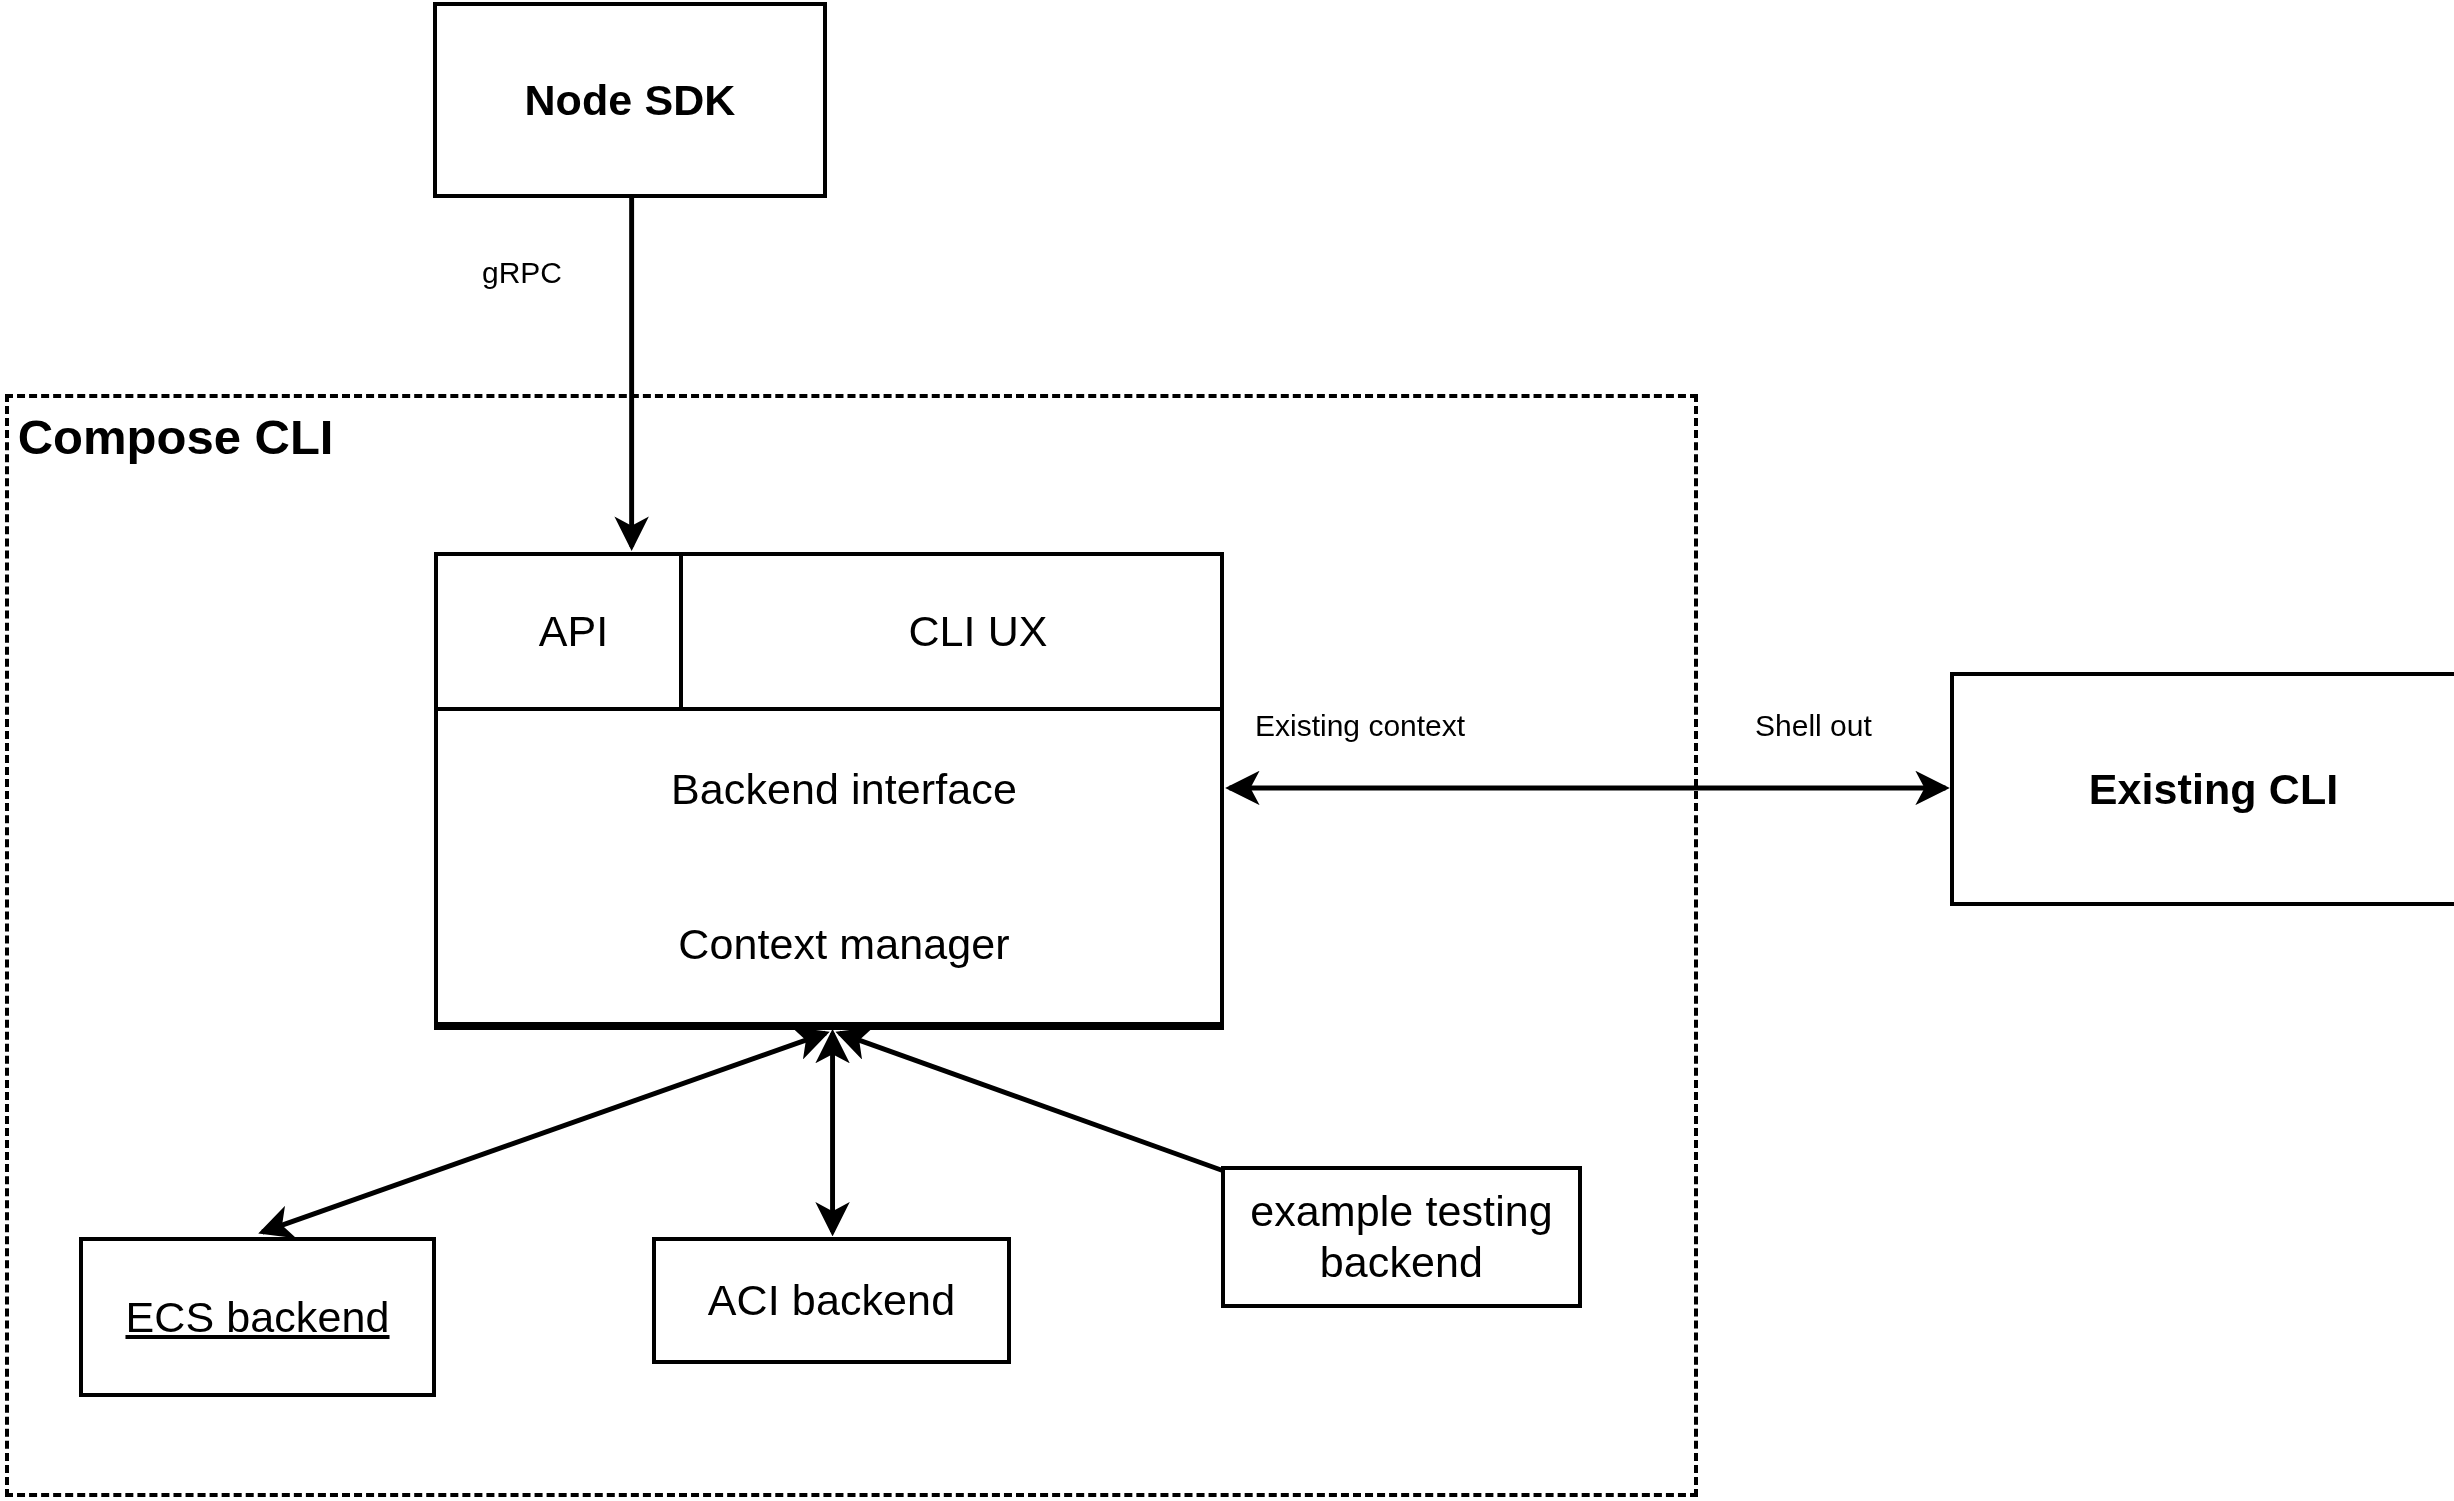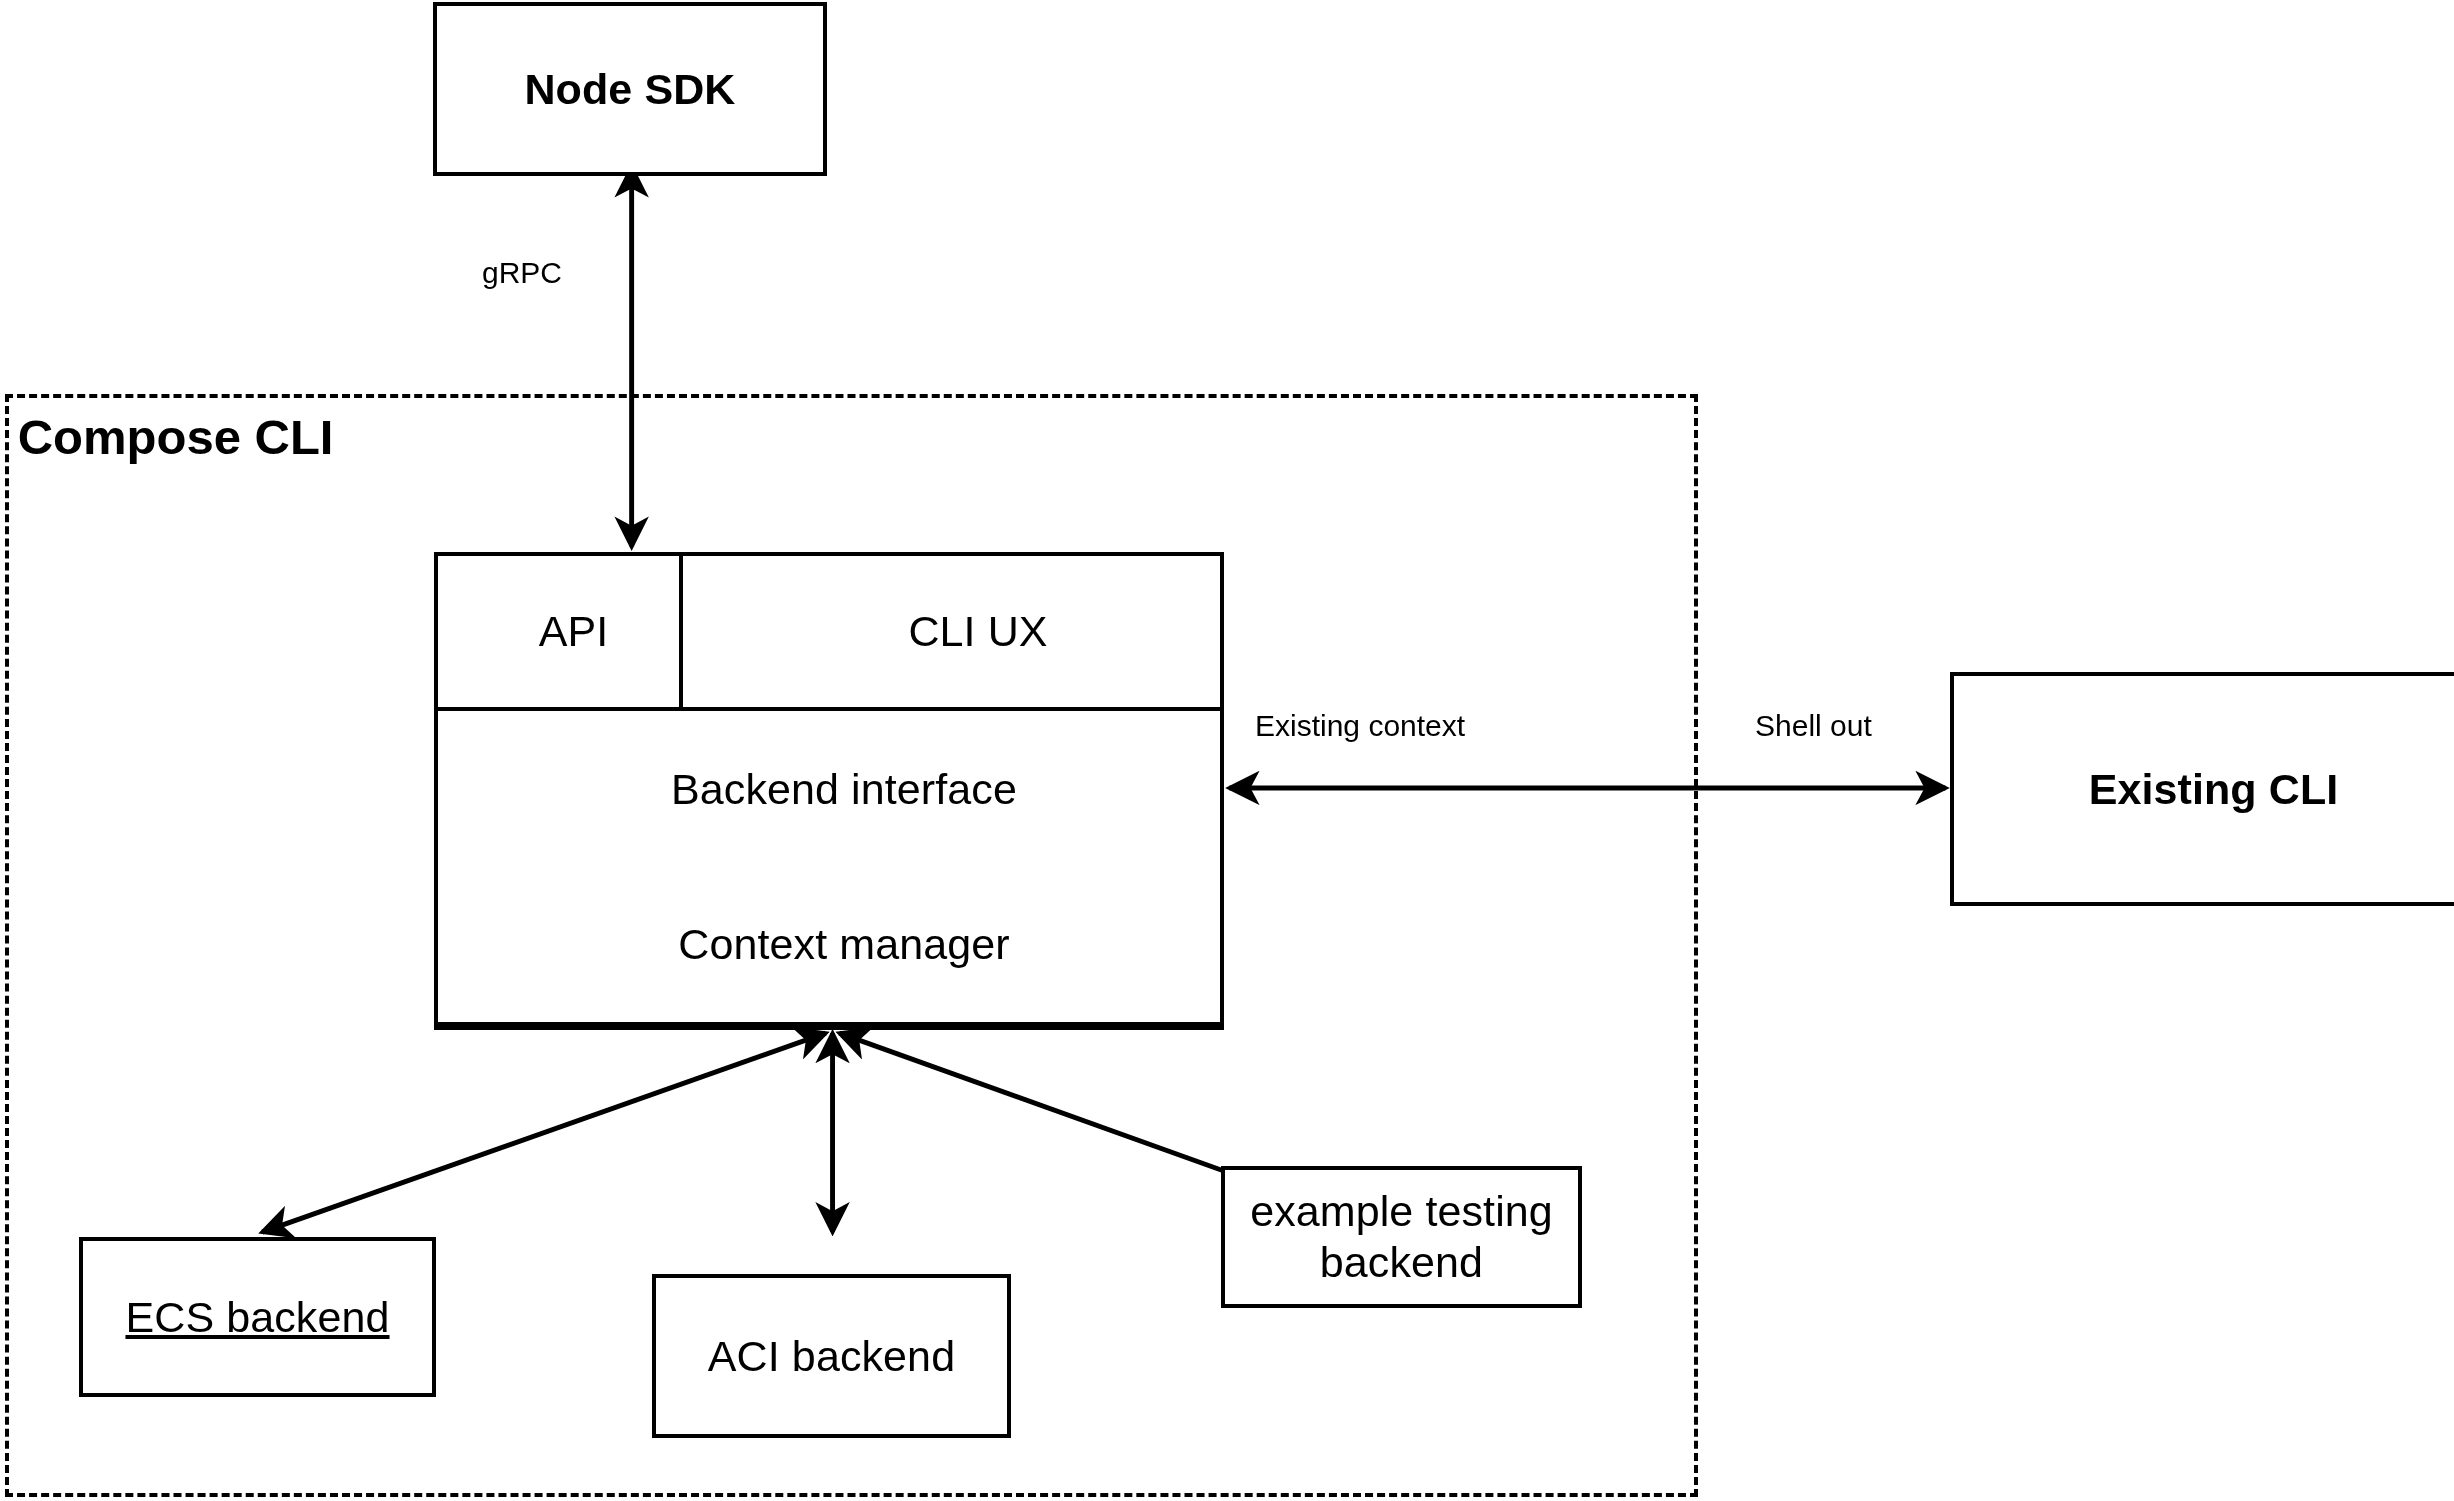--- a/index.html
+++ b/index.html
@@ -134,21 +134,21 @@
     <line x1="838" y1="1049" x2="266" y2="1251" stroke="#000000" stroke-width="5" marker-start="url(#arrow-start)" marker-end="url(#arrow-end)"></line>
 
     <line x1="845" y1="1049" x2="845" y2="1251" stroke="#000000" stroke-width="5" marker-start="url(#arrow-start)" marker-end="url(#arrow-end)"></line>
 
     <line x1="852" y1="1049" x2="1421" y2="1253" stroke="#000000" stroke-width="5" marker-start="url(#arrow-start)" marker-end="url(#arrow-end)"></line>
   </svg>
 
   <div id="compose-cli-group"></div>
   <div id="compose-cli-group-label">Compose CLI</div>
 
-  <div class="node bold" id="node-sdk" style="left:433px; top:2px; width:394px; height:174px;">
+  <div class="node bold" id="node-sdk" style="left:433px; top:2px; width:394px; height:196px;">
     <span class="node-label">Node SDK</span>
   </div>
 
   <div class="node bold" id="node-existing-cli" style="left:1950px; top:672px; width:527px; height:234px;">
     <span class="node-label">Existing CLI</span>
   </div>
 
   <div id="compose-core">
 
     <div class="core-row" id="core-row-top">
@@ -171,21 +171,21 @@
         <span class="node-label">Context manager</span>
       </div>
     </div>
 
   </div>
 
   <div class="node" id="node-ecs-backend" style="left:79px; top:1237px; width:357px; height:160px;text-decoration:underline;">
     <span class="node-label">ECS backend</span>
   </div>
 
-  <div class="node" id="node-aci-backend" style="left:652px; top:1274px; width:359px; height:164px;text-align:right;">
+  <div class="node" id="node-aci-backend" style="left:652px; top:1237px; width:359px; height:127px;text-align:right;">
     <span class="node-label">ACI backend</span>
   </div>
 
   <div class="node" id="node-example-testing-backend" style="left:1221px; top:1166px; width:361px; height:142px;">
     <span class="node-label">example testing
 backend</span>
   </div>
 
   <div class="edge-label" id="label-grpc">gRPC</div>
 

